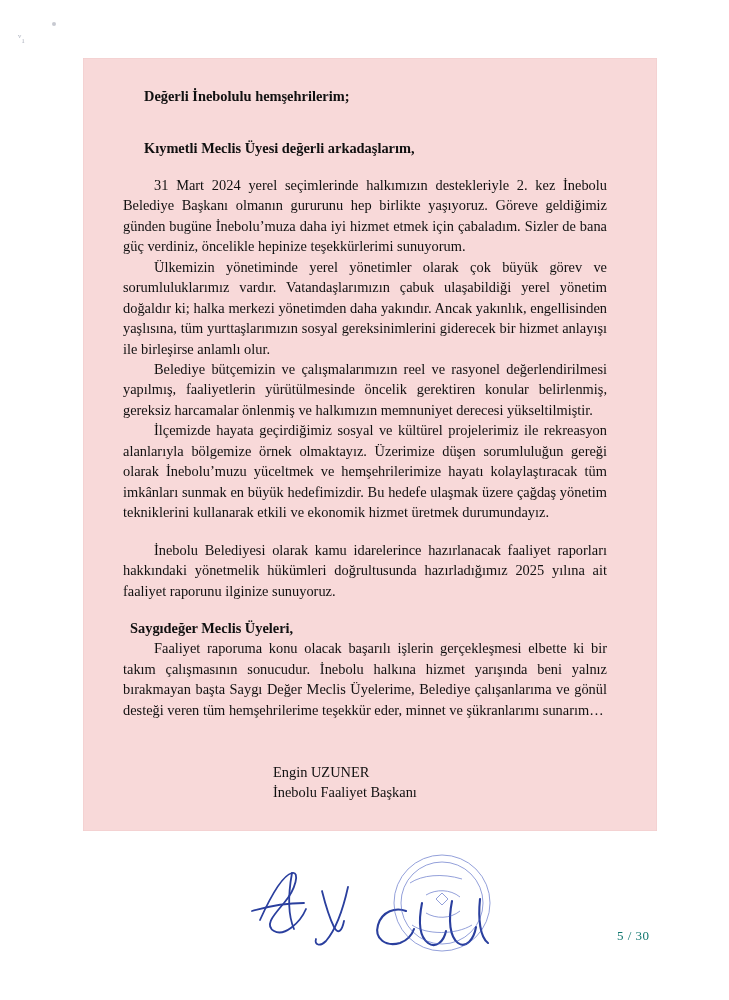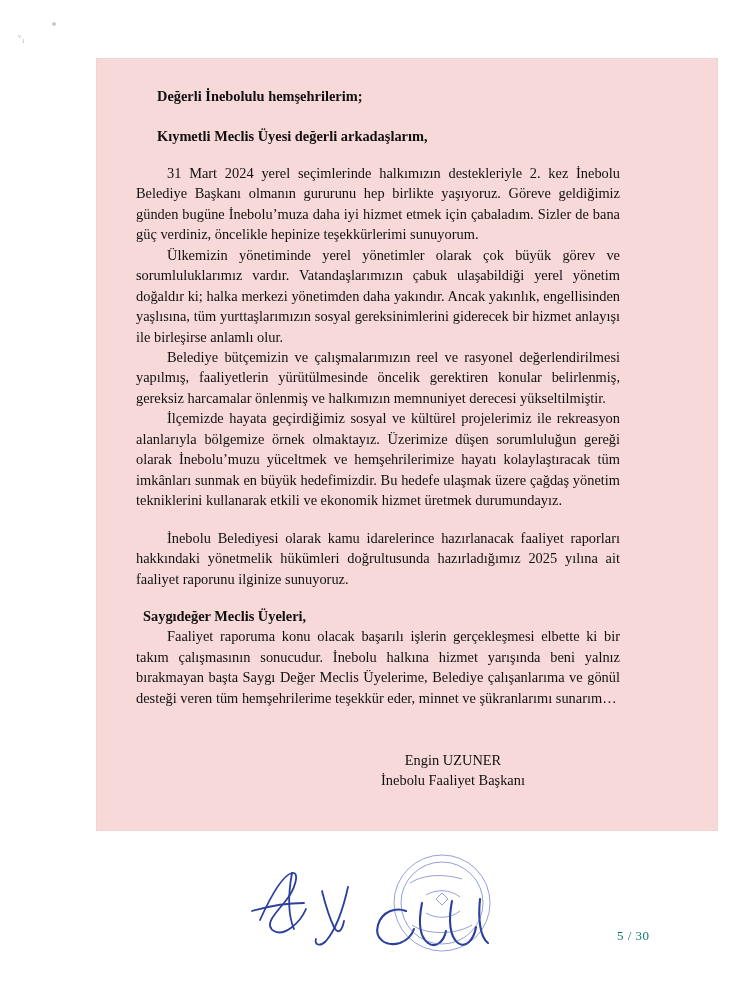--- a/index.html
+++ b/index.html
@@ -40,23 +40,23 @@
     top: 22px;
     width: 4px;
     height: 4px;
     border-radius: 50%;
     background: #b9bcc6;
     opacity: .8;
   }
   
   .letter-sheet {
     position: absolute;
-    left: 96px;
+    left: 83px;
     top: 58px;
-    width: 622px;
+    width: 574px;
     height: 773px;
     background: #f8d9d9;
     box-shadow: 0 0 0 0.5px #f0cccc inset;
   }
   .letter-body {
     position: absolute;
     left: 40px;
     top: 28px;
     width: 484px;
     color: #101010;
@@ -64,21 +64,21 @@
     line-height: 1.42;
     text-align: justify;
     text-justify: inter-word;
   }
   .salutation {
     font-weight: bold;
     margin: 0 0 0 21px;
     padding: 0;
   }
   .salutation.second {
-    margin-top: 20px;
+    margin-top: 32px;
   }
   p.para {
     margin: 0;
     padding: 0;
     text-indent: 31px;
   }
   p.para.first {
     margin-top: 16px;
   }
   p.para.gap {
@@ -89,21 +89,21 @@
     margin: 17px 0 0 7px;
     text-indent: 0;
   }
   .signature-block {
     margin-top: 42px;
     text-align: center;
     padding-left: 150px;
     line-height: 1.4;
   }
   .signature-block div {
-    text-align: center;
+    text-align: left;
   }
   
   .sign-area {
     position: absolute;
     left: 230px;
     top: 845px;
     width: 330px;
     height: 130px;
   }
   .sign-svg {

